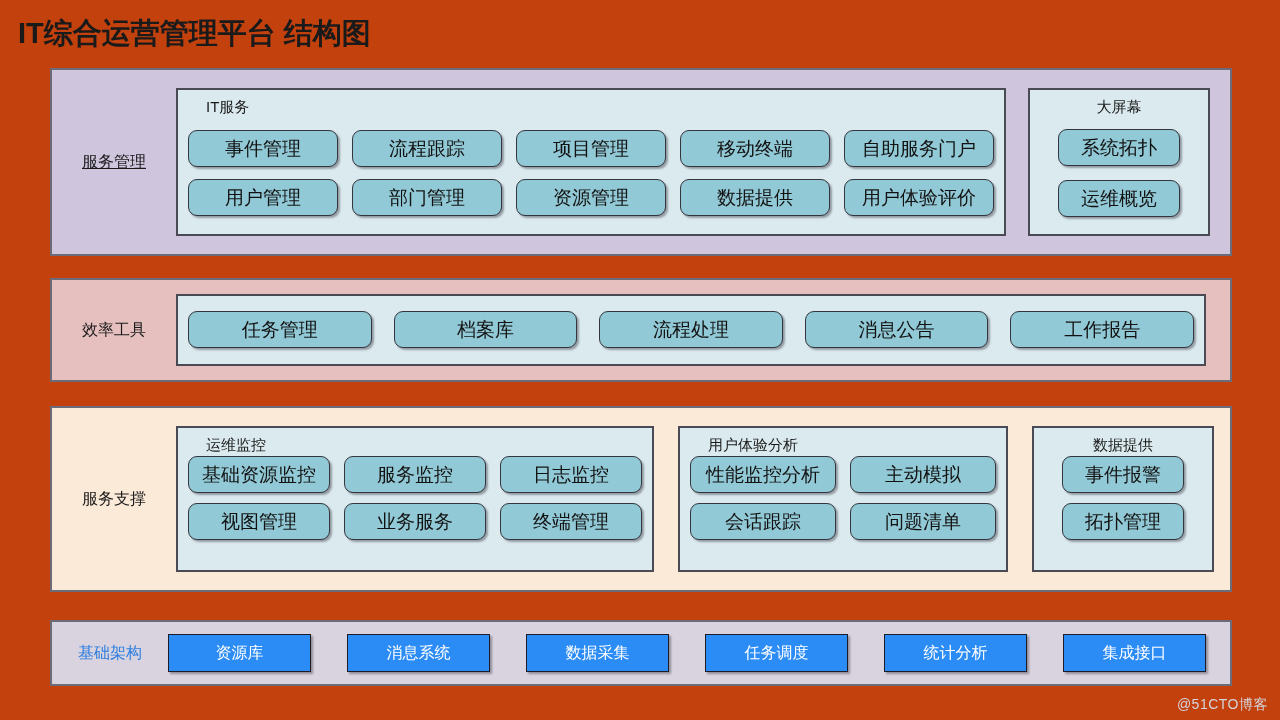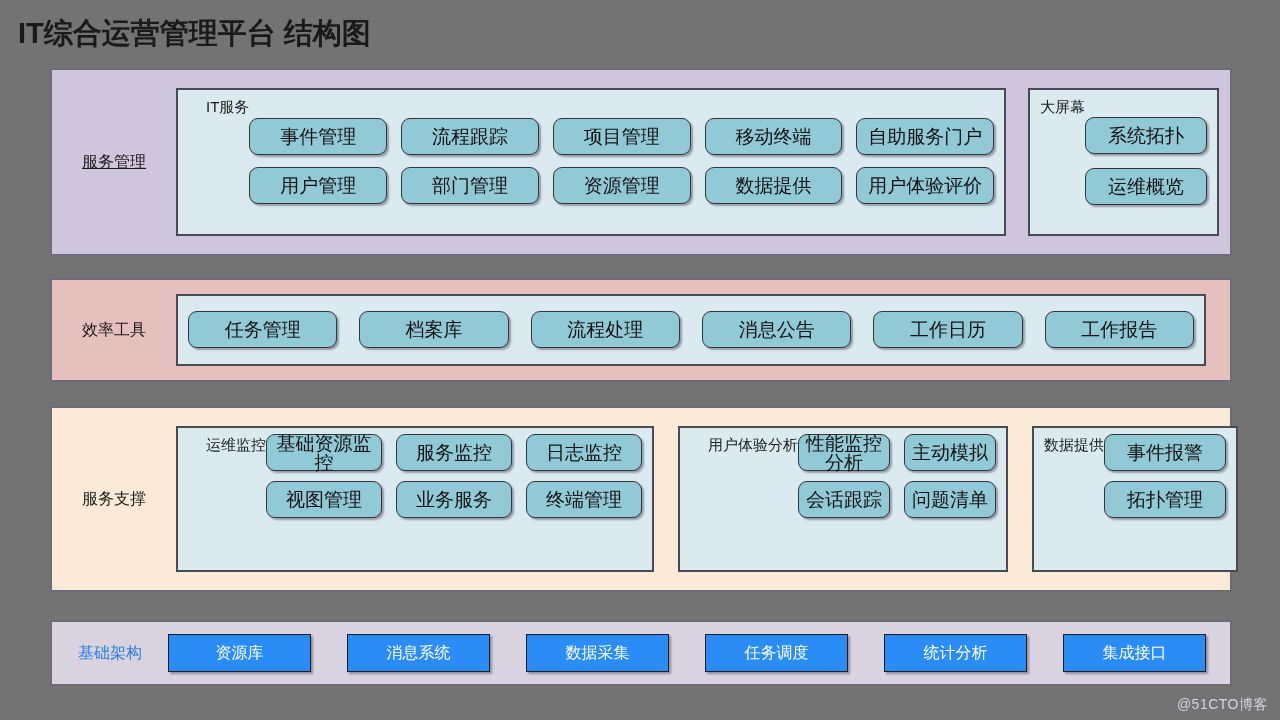--- a/index.html
+++ b/index.html
@@ -6,21 +6,21 @@
   html, body {
     margin: 0; padding: 0;
     width: 1280px; height: 720px;
     background: #ffffff;
     font-family: "Liberation Sans", "DejaVu Sans", sans-serif;
     overflow: hidden;
   }
   #stage {
     position: relative;
     width: 1280px; height: 720px;
-    background: #737373;
+    background: #c2410c;
   }
 
   
   .page-title {
     position: absolute;
     left: 18px; top: 14px;
     font-size: 29px;
     font-weight: bold;
     color: #1a1a1a;
     letter-spacing: 0px;
@@ -56,21 +56,21 @@
   .panel-row {
     flex: 1 1 auto;
     display: flex;
     align-items: stretch;
     height: 100%;
   }
   .panel {
     background: #dbeaef;
     border: 2px solid #4a4a55;
     display: flex;
-    flex-direction: row;
+    flex-direction: column;
     padding: 6px 10px 8px 10px;
   }
   .panel-title {
     font-size: 15px;
     color: #1a1a1a;
     line-height: 22px;
     margin-bottom: 2px;
     white-space: nowrap;
   }
   .panel-title.center { text-align: center; }
@@ -215,21 +215,20 @@
   <div class="band" id="band-efficiency">
     <div class="band-label">效率工具</div>
     <div class="panel-row">
       <div class="panel" id="p-efficiency">
         <div class="panel-body">
           <div class="panel-line">
             <div class="pill">任务管理</div>
             <div class="pill">档案库</div>
             <div class="pill">流程处理</div>
             <div class="pill">消息公告</div>
-            <div class="pill">工作日历</div>
             <div class="pill">工作报告</div>
           </div>
         </div>
       </div>
     </div>
   </div>
 
   <div class="band" id="band-support">
     <div class="band-label">服务支撑</div>
     <div class="panel-row">

